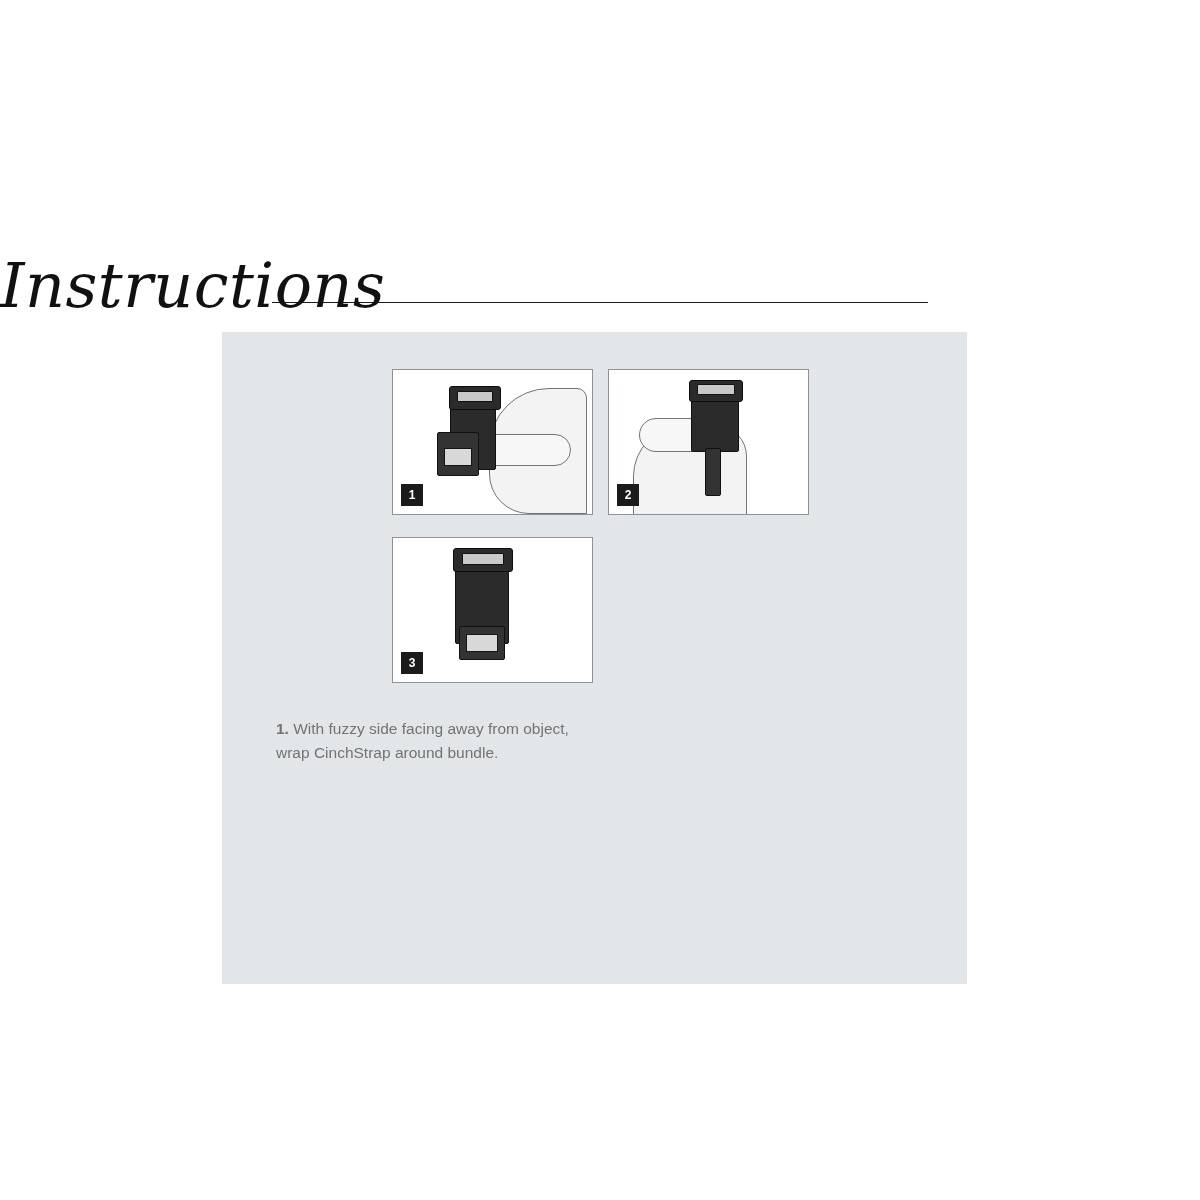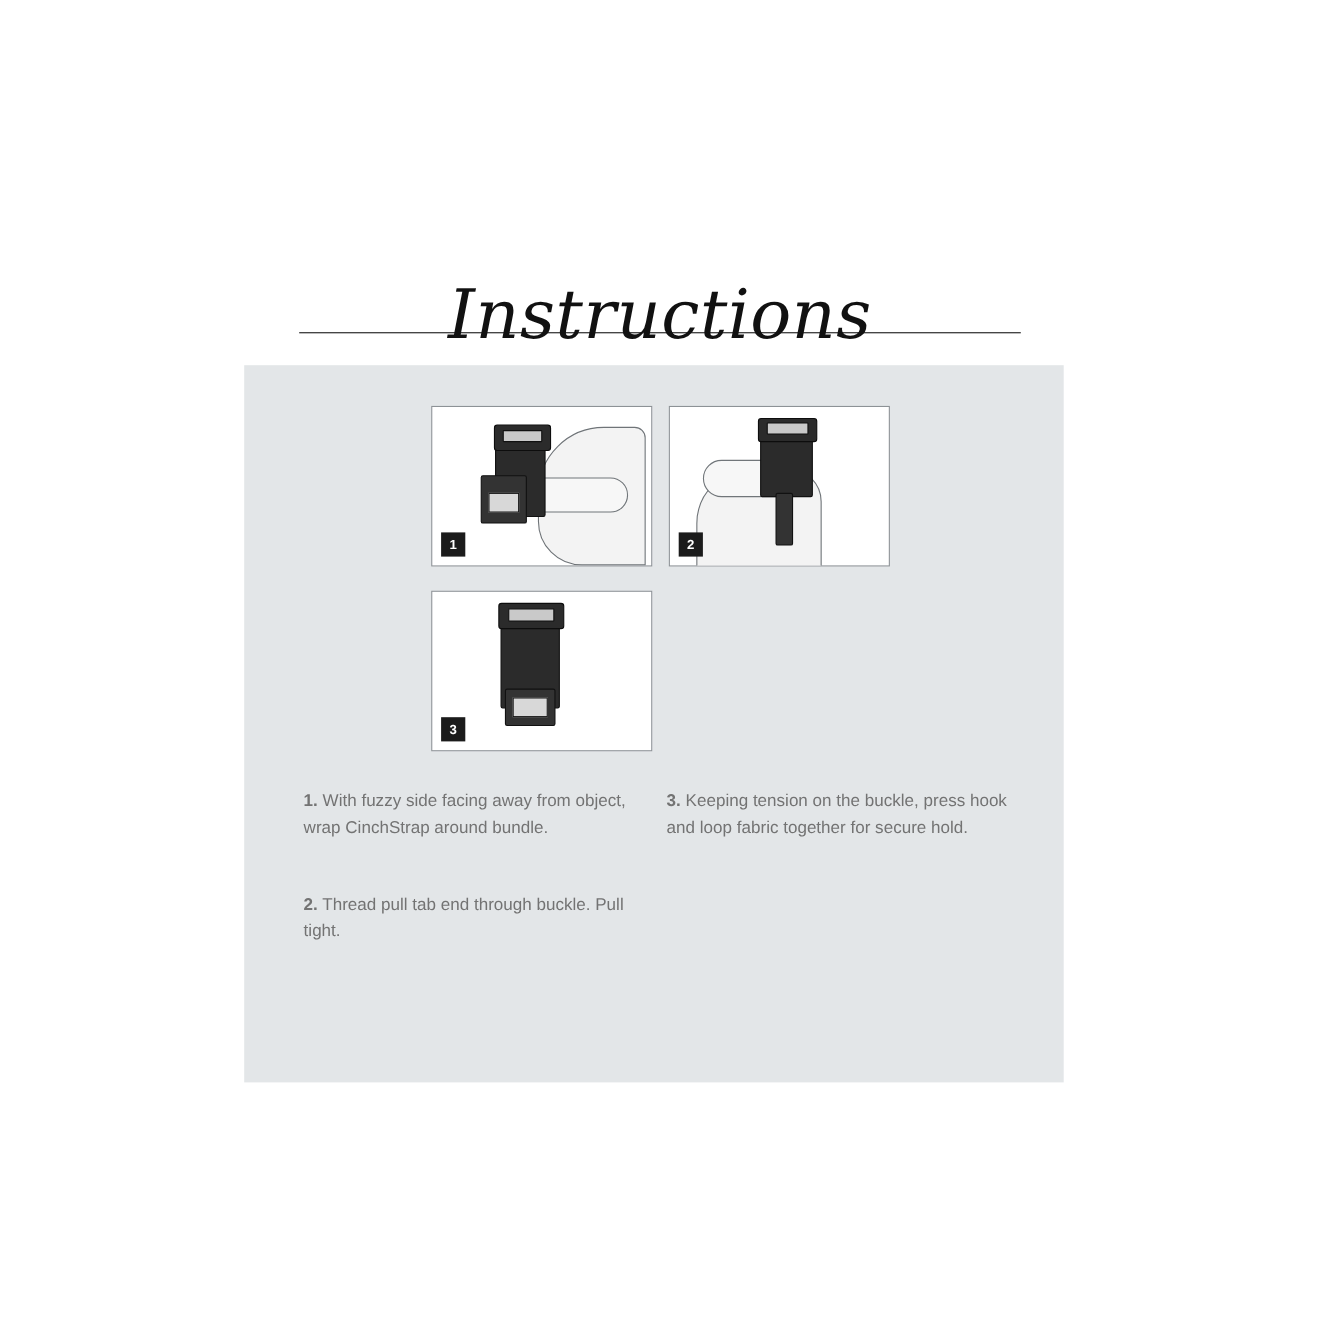--- a/index.html
+++ b/index.html
@@ -29,21 +29,21 @@
     top: 52px;
     width: 656px;
     height: 1px;
     background: #1a1a1a;
   }
   .title-text {
     position: absolute;
     left: 0;
     top: 0;
     width: 1200px;
-    text-align: center;
+    text-align: left;
     font-family: "DejaVu Serif", serif;
     font-style: italic;
     font-size: 62px;
     line-height: 72px;
     color: #111111;
     letter-spacing: 0.5px;
   }
 
   
   .panel {
@@ -216,24 +216,16 @@
     <div class="buckle-slot" style="left:69px;top:15px;width:40px;height:10px;z-index:6;"></div>
     <div class="tab" style="left:66px;top:88px;width:44px;height:32px;"></div>
     <div class="tab-slot" style="left:73px;top:96px;width:30px;height:16px;z-index:6;"></div>
     <div class="fig-badge">3</div>
   </div>
 
   <div class="text-col col-left">
     <p class="step-para">
       <span class="step-num">1.</span><span> With fuzzy side facing away from object, wrap CinchStrap around bundle.</span>
     </p>
-    <p class="step-para">
-      <span class="step-num">2.</span><span> Thread pull tab end through buckle. Pull tight.</span>
-    </p>
-  </div>
-
-  <div class="text-col col-right">
-    <p class="step-para">
-      <span class="step-num">3.</span><span> Keeping tension on the buckle, press hook and loop fabric together for secure hold.</span>
-    </p>
-  </div>
+  </div>
+
 
 </div>
 
 </body></html>

